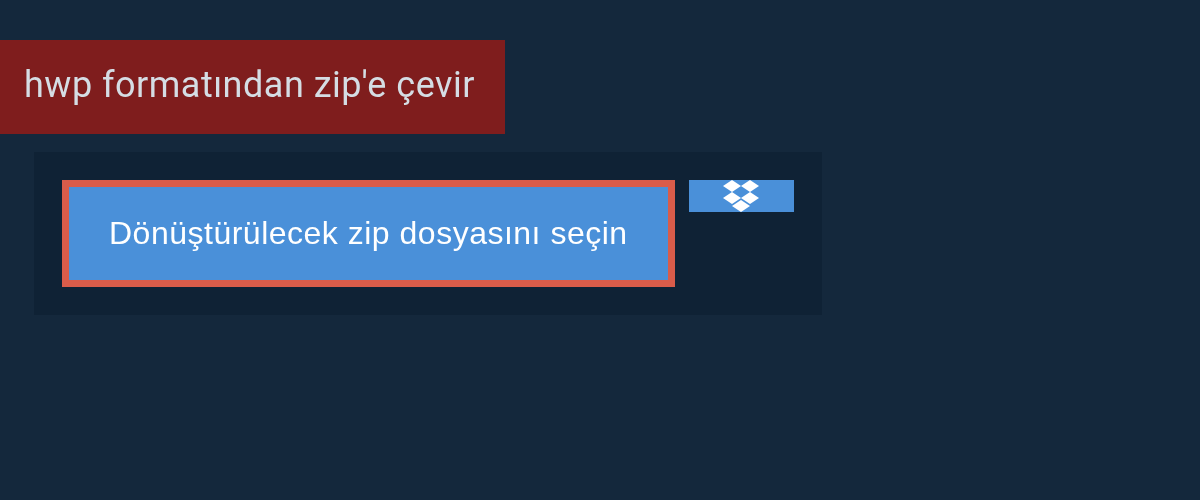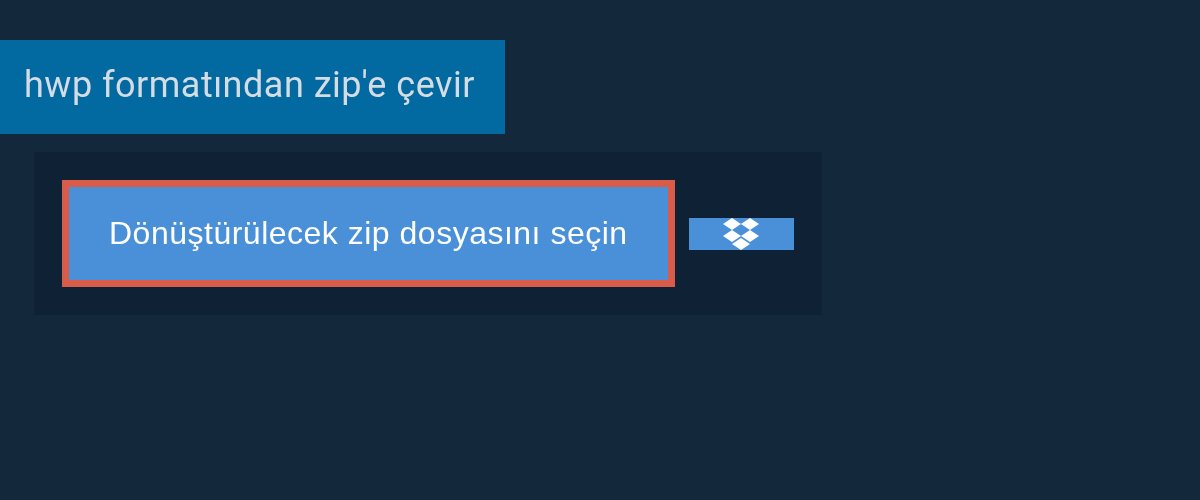--- a/index.html
+++ b/index.html
@@ -10,40 +10,40 @@
     
     body {
       width: 1200px;
       height: 500px;
       background: #14283c;
       font-family: -apple-system, BlinkMacSystemFont, "Segoe UI", Roboto, Helvetica, Arial, sans-serif;
       overflow: hidden;
     }
     
     .header-bar {
-      background: #0369a1;
+      background: #7f1d1d;
       padding: 24px 30px 28px 24px;
       display: inline-block;
       margin-top: 40px;
     }
     
     .header-title {
       color: #d5dde4;
       font-size: 36px;
       font-weight: 400;
       letter-spacing: 0.5px;
     }
     
     .button-container {
       background: #0f2235;
       padding: 28px 28px;
       margin-top: 18px;
       display: flex;
       gap: 14px;
-      align-items: center;
+      align-items: flex-start;
       width: fit-content;
       margin-left: 34px;
     }
     
     .select-file-button {
       background: #4a90d9;
       border: 7px solid #d95c4a;
       color: #ffffff;
       font-size: 32px;
       font-weight: 400;

